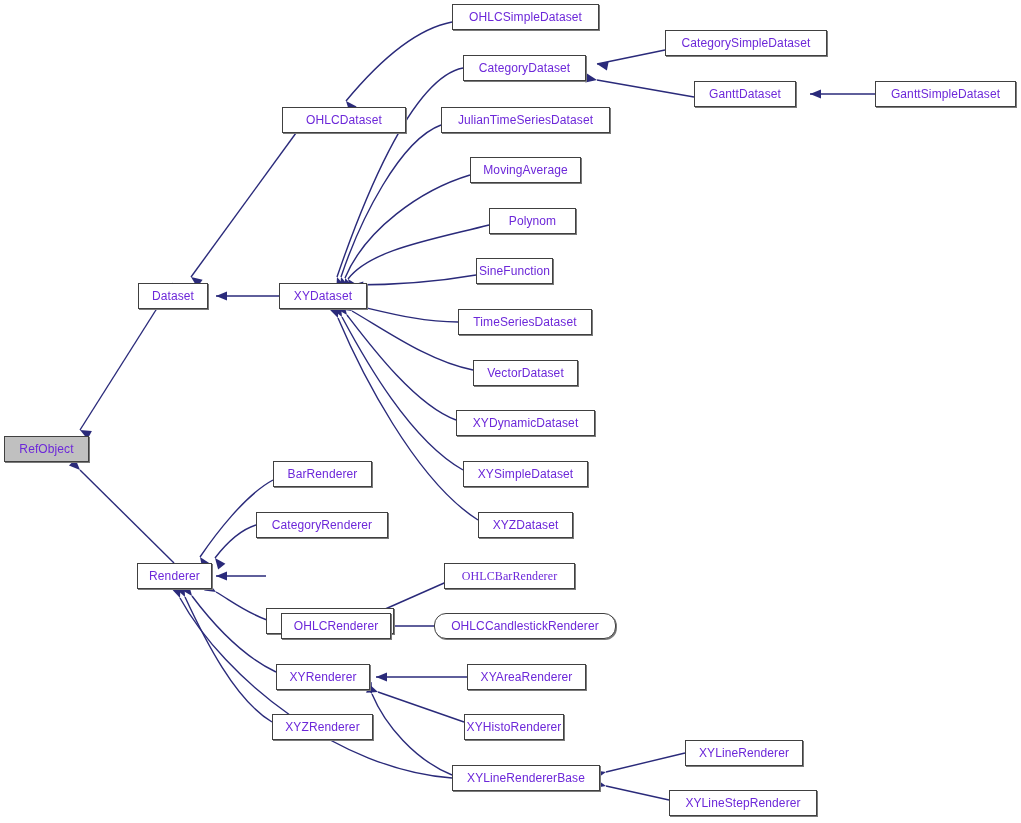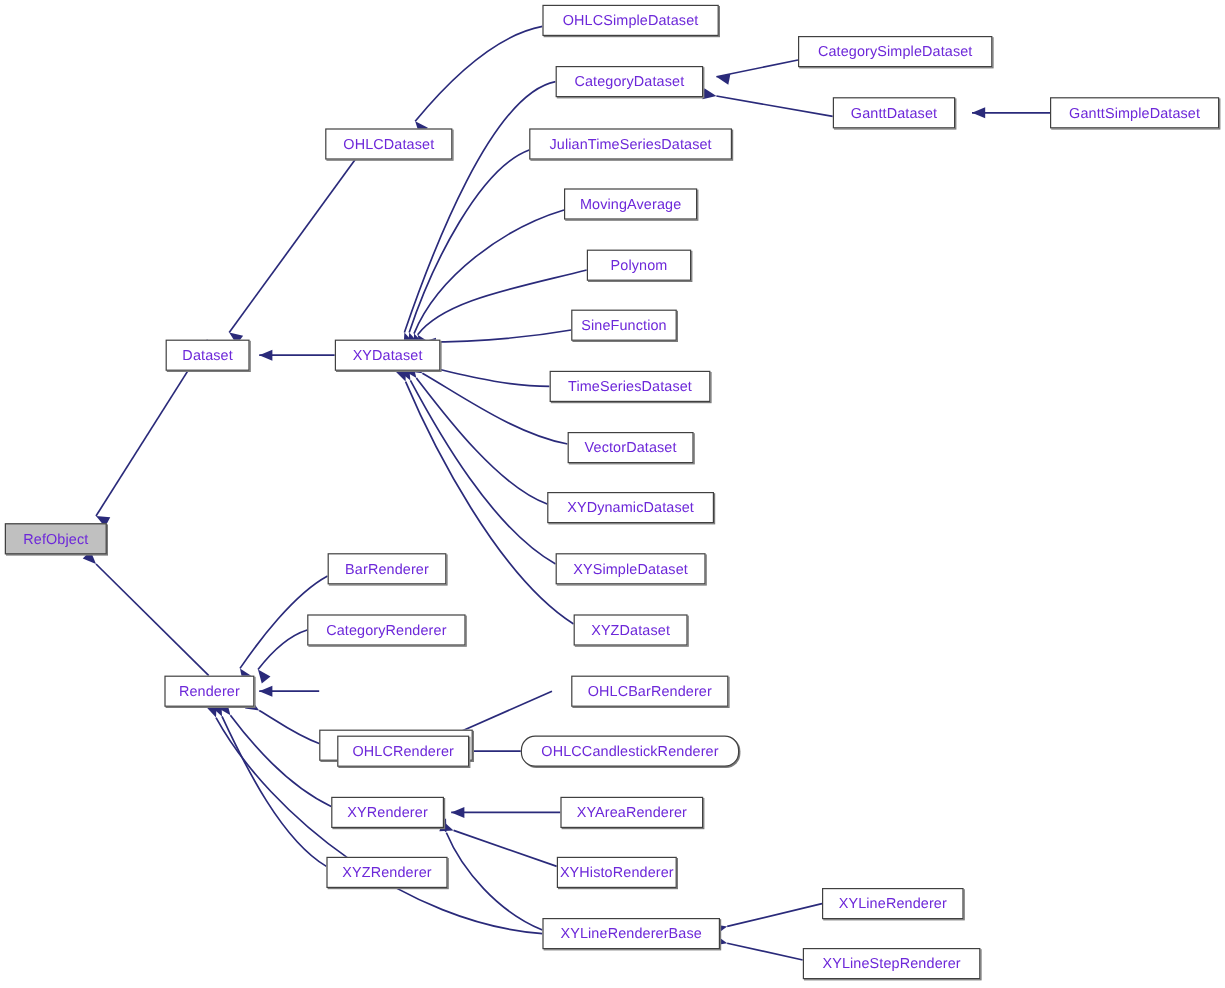--- a/index.html
+++ b/index.html
@@ -108,43 +108,43 @@
       <polygon points="0,0 11,4.6 11,-4.6" fill="#2a2a7a" transform="translate(372,694) rotate(246)"></polygon>
       <path d="M 685 753 L 606 772" fill="none" stroke="#2a2a7a" stroke-width="1.4"></path>
       <polygon points="0,0 11,4.6 11,-4.6" fill="#2a2a7a" transform="translate(606,772) rotate(166)"></polygon>
       <path d="M 669 800 L 606 786" fill="none" stroke="#2a2a7a" stroke-width="1.4"></path>
       <polygon points="0,0 11,4.6 11,-4.6" fill="#2a2a7a" transform="translate(606,786) rotate(193)"></polygon>
     </svg>
   <div id="nodes-layer">
       <div class="node highlight" style="left: 4px; top: 436px; width: 85px;"><span>RefObject</span></div>
       <div class="node" style="left: 138px; top: 283px; width: 70px;"><span>Dataset</span></div>
       <div class="node" style="left: 137px; top: 563px; width: 75px;"><span>Renderer</span></div>
-      <div class="node" style="left: 271px; top: 107px; width: 106px;"><span>OHLCDataset</span></div>
+      <div class="node" style="left: 282px; top: 107px; width: 124px;"><span>OHLCDataset</span></div>
       <div class="node" style="left: 279px; top: 283px; width: 88px;"><span>XYDataset</span></div>
       <div class="node" style="left: 452px; top: 4px; width: 147px;"><span>OHLCSimpleDataset</span></div>
       <div class="node" style="left: 463px; top: 55px; width: 123px;"><span>CategoryDataset</span></div>
       <div class="node" style="left: 665px; top: 30px; width: 162px;"><span>CategorySimpleDataset</span></div>
       <div class="node" style="left: 694px; top: 81px; width: 102px;"><span>GanttDataset</span></div>
       <div class="node" style="left: 875px; top: 81px; width: 141px;"><span>GanttSimpleDataset</span></div>
       <div class="node" style="left: 441px; top: 107px; width: 169px;"><span>JulianTimeSeriesDataset</span></div>
       <div class="node" style="left: 470px; top: 157px; width: 111px;"><span>MovingAverage</span></div>
       <div class="node" style="left: 489px; top: 208px; width: 87px;"><span>Polynom</span></div>
-      <div class="node" style="left: 476px; top: 258px; width: 88px;"><span>SineFunction</span></div>
+      <div class="node" style="left: 476px; top: 258px; width: 77px;"><span>SineFunction</span></div>
       <div class="node" style="left: 458px; top: 309px; width: 134px;"><span>TimeSeriesDataset</span></div>
       <div class="node" style="left: 473px; top: 360px; width: 105px;"><span>VectorDataset</span></div>
       <div class="node" style="left: 456px; top: 410px; width: 139px;"><span>XYDynamicDataset</span></div>
       <div class="node" style="left: 463px; top: 461px; width: 125px;"><span>XYSimpleDataset</span></div>
       <div class="node" style="left: 478px; top: 512px; width: 95px;"><span>XYZDataset</span></div>
       <div class="node" style="left: 273px; top: 461px; width: 99px;"><span>BarRenderer</span></div>
       <div class="node" style="left: 256px; top: 512px; width: 132px;"><span>CategoryRenderer</span></div>
       <div class="node" style="left: 266px; top: 562px; width: 128px; margin-top: 46px;"><span>GanttRenderer</span></div>
       <div class="node" style="left: 267px; top: 613px; width: 110px; margin-left: 14px;"><span>OHLCRenderer</span></div>
       <div class="node" style="left: 276px; top: 664px; width: 94px;"><span>XYRenderer</span></div>
       <div class="node" style="left: 272px; top: 714px; width: 101px;"><span>XYZRenderer</span></div>
-      <div class="node" style="left: 476px; top: 563px; width: 131px;"><span>OHLCBarRenderer</span></div>
+      <div class="node" style="left: 444px; top: 563px; width: 131px; font-family: Liberation Serif, serif;"><span>OHLCBarRenderer</span></div>
       <div class="node" style="left: 434px; top: 613px; width: 182px; border-radius: 12px;"><span>OHLCCandlestickRenderer</span></div>
       <div class="node" style="left: 467px; top: 664px; width: 119px;"><span>XYAreaRenderer</span></div>
       <div class="node" style="left: 464px; top: 714px; width: 100px;"><span>XYHistoRenderer</span></div>
       <div class="node" style="left: 452px; top: 765px; width: 148px;"><span>XYLineRendererBase</span></div>
       <div class="node" style="left: 685px; top: 740px; width: 118px;"><span>XYLineRenderer</span></div>
       <div class="node" style="left: 669px; top: 790px; width: 148px;"><span>XYLineStepRenderer</span></div>
     </div>
 </div>
 
 </body></html>

